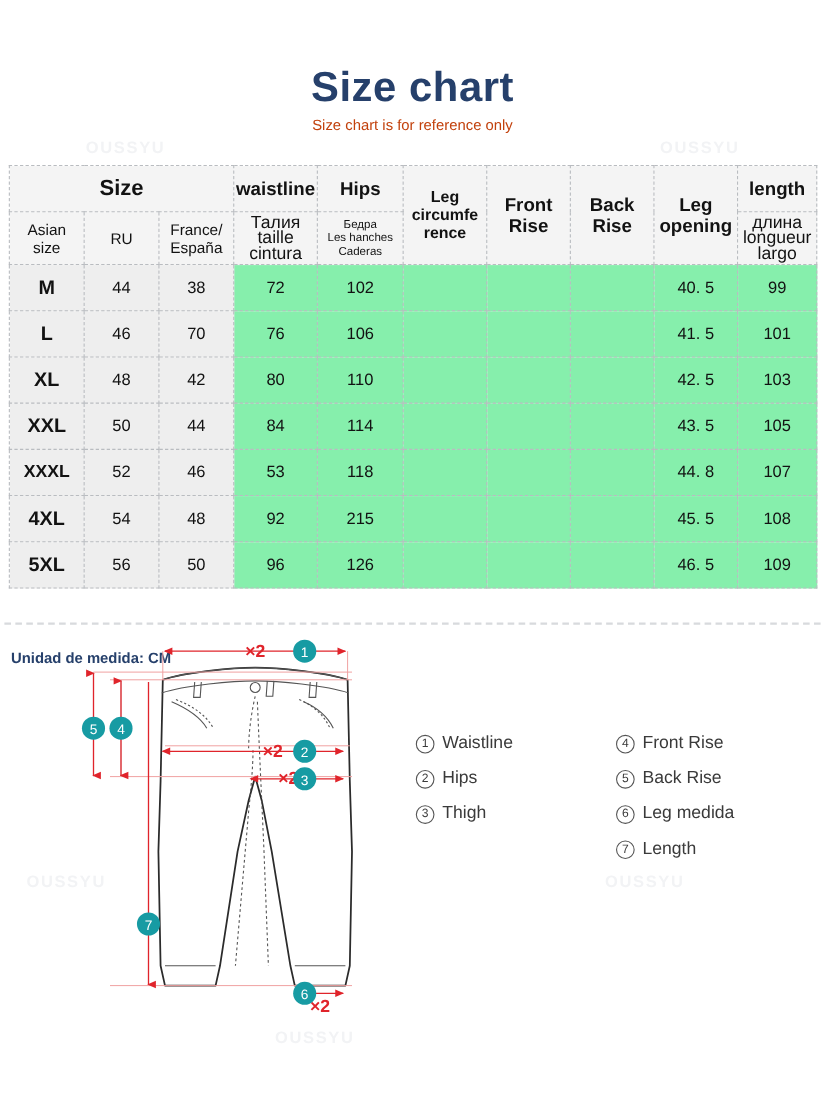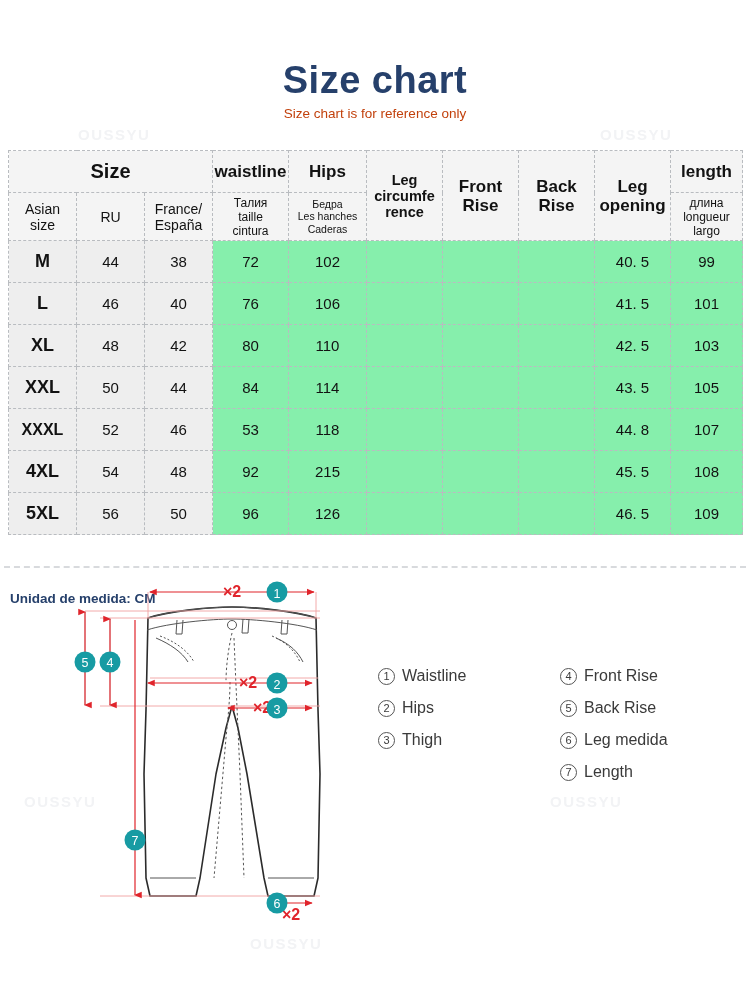--- a/index.html
+++ b/index.html
@@ -49,21 +49,21 @@
     vertical-align: middle;
     color: #121212;
   }
   table.size-table tr.hdr-top th { height: 42px; }
   table.size-table tr.hdr-bot th { height: 48px; }
   table.size-table td { height: 42px; }
 
   th.hcell { background: #f4f4f4; }
   .h-main { font-size: 17px; font-weight: bold; line-height: 19px; }
   .h-main.small { font-size: 14.5px; line-height: 16px; }
-  .h-sub  { font-size: 12px; font-weight: normal; line-height: 14px; }
+  .h-sub  { font-size: 16px; font-weight: normal; line-height: 14px; }
   .h-sub.tiny { font-size: 10.5px; line-height: 12.5px; }
   .h-plain { font-size: 14px; font-weight: normal; line-height: 16px; }
   .h-big   { font-size: 20px; font-weight: bold; }
 
   td.shaded { background: #eeeeee; }
   td.plain  { background: #86efac; }
   td.sizecell { font-size: 18px; font-weight: bold; }
   td.sizecell.long { font-size: 16px; }
   td.num { font-size: 15px; }
 
@@ -186,21 +186,21 @@
             <td class="plain num">102</td>
             <td class="plain num"></td>
             <td class="plain num"></td>
             <td class="plain num"></td>
             <td class="plain num">40. 5</td>
             <td class="plain num">99</td>
           </tr>
           <tr>
             <td class="shaded sizecell">L</td>
             <td class="shaded num">46</td>
-            <td class="shaded num">40</td>
+            <td class="shaded num">70</td>
             <td class="plain num">76</td>
             <td class="plain num">106</td>
             <td class="plain num"></td>
             <td class="plain num"></td>
             <td class="plain num"></td>
             <td class="plain num">41. 5</td>
             <td class="plain num">101</td>
           </tr>
           <tr>
             <td class="shaded sizecell">XL</td>

